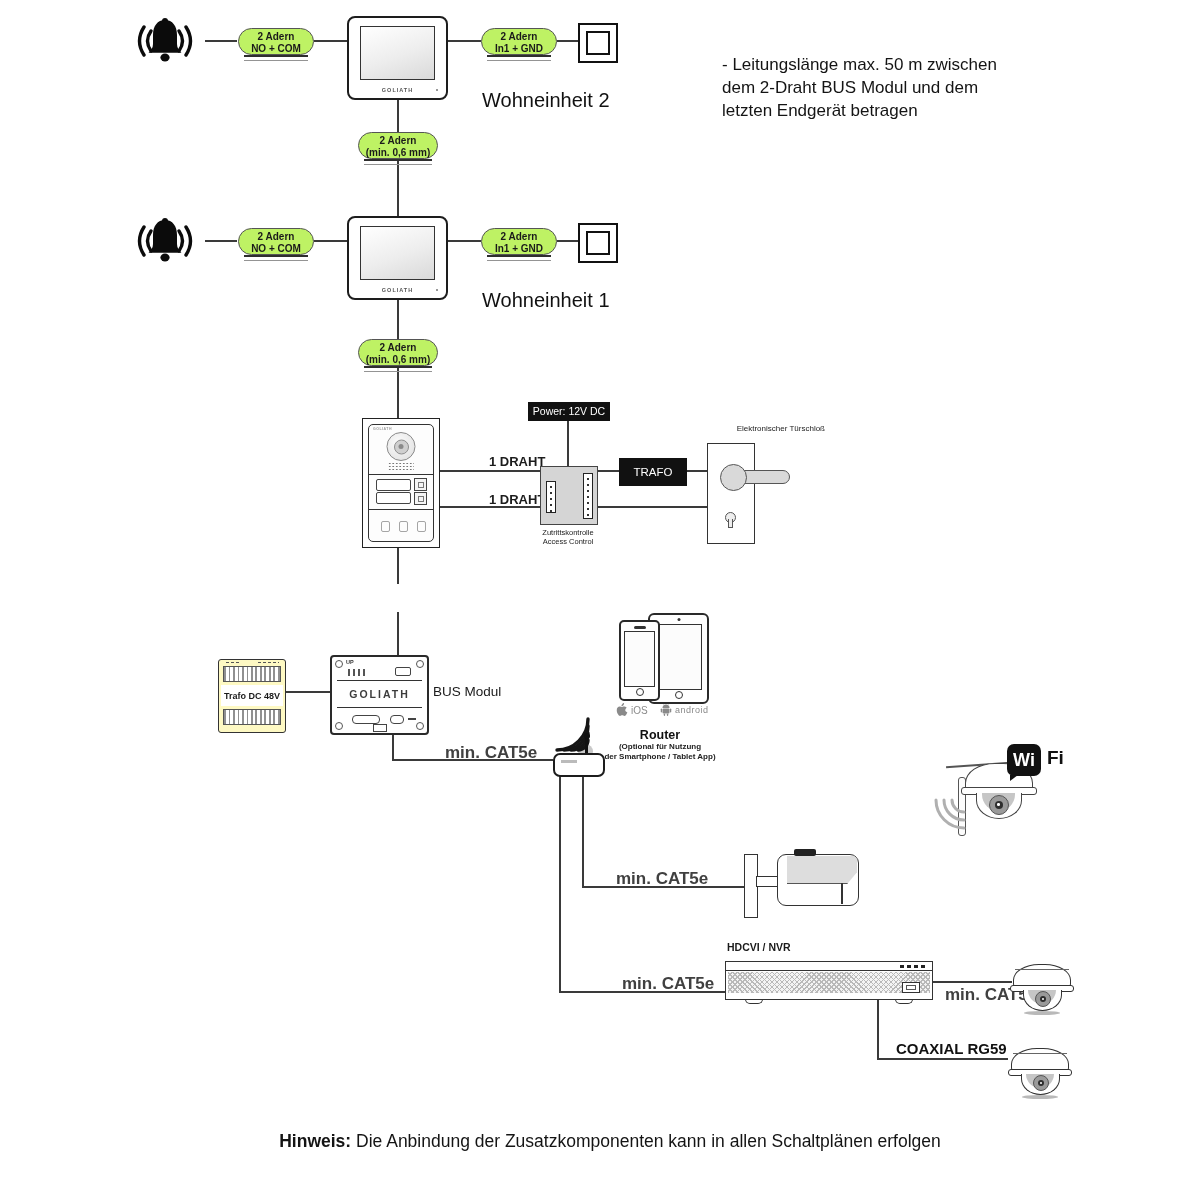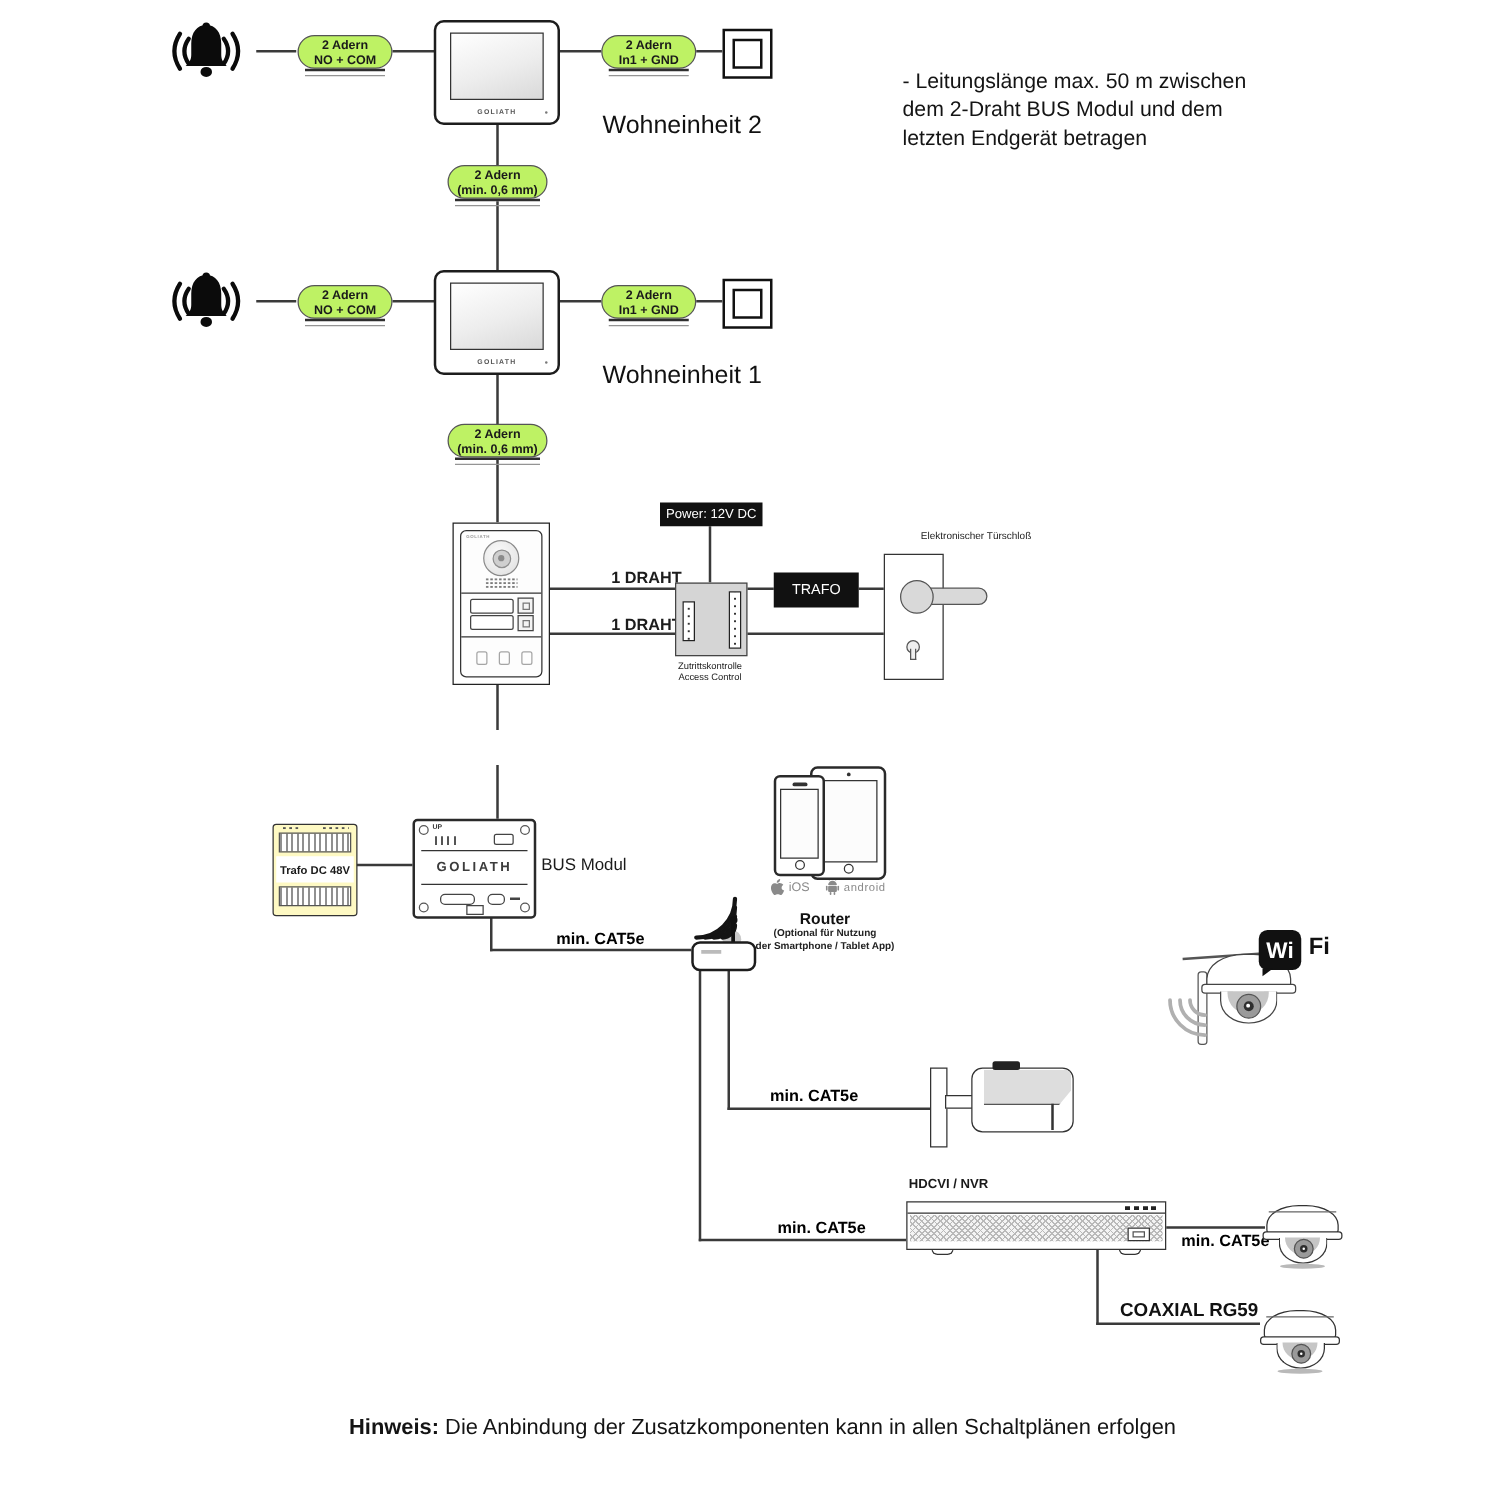--- a/index.html
+++ b/index.html
@@ -100,21 +100,21 @@
   .router-label{position:absolute;left:575px;top:728px;width:170px;text-align:center;}
   .router-label .rl{font-size:12.5px;font-weight:bold;color:#111;}
   .router-label .rs{font-size:8px;font-weight:bold;line-height:10px;white-space:pre-line;color:#222;}
   
   .router{position:absolute;left:553px;top:753px;width:48px;height:20px;border:2px solid #1d1d1d;border-radius:7px;background:#fff;z-index:2;}
   .router .stripe{position:absolute;left:6px;top:5px;width:16px;height:3px;background:#bbb;}
   .ant{position:absolute;left:585px;top:737px;width:3px;height:18px;background:#111;border-radius:2px;z-index:2;}
   .ant::after{content:"";position:absolute;left:-1.5px;top:-4px;width:6px;height:6px;border-radius:50%;background:#111;}
   .ant-glow{position:absolute;left:578px;top:744px;width:15px;height:15px;border-radius:50%;background:#c9c9c9;z-index:1;}
   
-  .cat{position:absolute;font-size:13px;font-weight:bold;color:#000000;}
+  .cat{position:absolute;font-size:17px;font-weight:bold;color:#404040;}
   .coax{position:absolute;left:896px;top:1040px;font-size:15px;font-weight:bold;color:#111;}
   
   .bullet .mount{position:absolute;left:744px;top:854px;width:12px;height:62px;border:1.5px solid #333;background:#fff;}
   .bullet .arm{position:absolute;left:756px;top:876px;width:21px;height:9px;border:1.5px solid #333;background:#fff;}
   .bullet .body{position:absolute;left:777px;top:854px;width:80px;height:50px;border:1.5px solid #333;border-radius:9px;background:#fff;overflow:hidden;}
   .bullet .shield{position:absolute;left:9px;top:1px;right:1px;height:27px;background:#ddd;
         clip-path:polygon(0 0,100% 0,100% 58%,86% 100%,0 100%);border-bottom:1px solid #555;}
   .bullet .fline{position:absolute;left:63px;top:28px;width:1.5px;height:21px;background:#333;}
   .bullet .tab2{position:absolute;left:794px;top:849px;width:22px;height:7px;background:#222;border-radius:2px;}
   

